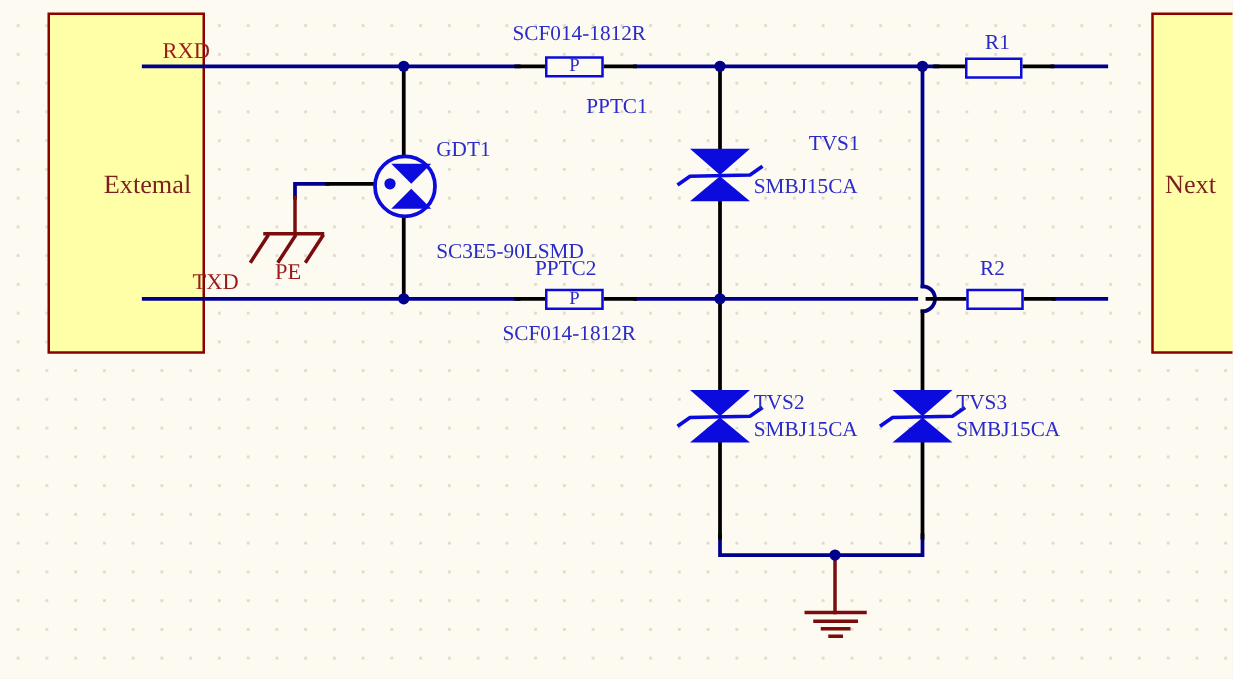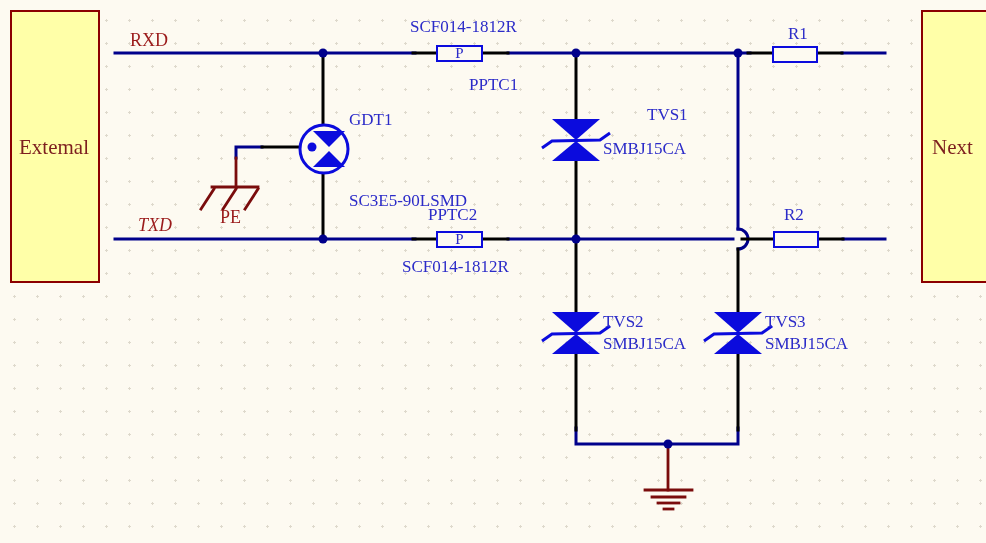--- a/index.html
+++ b/index.html
@@ -19,21 +19,21 @@
     position:absolute;z-index:1;
     width:86px;height:269px;top:10px;
     background:#FFFFA8;border:2px solid #8B0000;
     display:flex;flex-direction:column;justify-content:center;
     box-sizing:content-box;
   }
   .port-box .box-line{
     color:#7D1F1F;font-size:21px;line-height:28px;padding-left:7px;
     white-space:nowrap;
   }
-  #external-box{left:10px;}
+  #external-box{left:38px;padding-left:36px;}
   #next-box{left:921px;width:88px;}
   #next-box .box-line{padding-left:9px;}
   .comp-rect{
     position:absolute;z-index:3;box-sizing:border-box;
     border:2.5px solid #0B0BDD;background:#FDFAF1;
     display:flex;align-items:center;justify-content:center;
   }
   .comp-rect .marking{color:#2B2BC8;font-size:15px;line-height:15px;}
   .label{
     position:absolute;z-index:4;white-space:nowrap;
@@ -132,21 +132,21 @@
   <div class="comp-rect" style="left:436px;top:45px;width:47px;height:17px;">
     <span class="marking">P</span>
   </div>
   <div class="comp-rect" style="left:436px;top:231px;width:47px;height:17px;">
     <span class="marking">P</span>
   </div>
   <div class="comp-rect" style="left:772px;top:46px;width:46px;height:17px;"></div>
   <div class="comp-rect" style="left:773px;top:231px;width:46px;height:17px;"></div>
 
   <div class="label net-red" style="left:130px;top:29px;">RXD</div>
-  <div class="label net-red" style="left:138px;top:214px;font-style:italic;">TXD</div>
+  <div class="label net-red" style="left:154px;top:214px;">TXD</div>
   <div class="label net-red" style="left:220px;top:206px;">PE</div>
   <div class="label net-red" style="left:643px;top:513px;margin-top:40px;">GND</div>
 
   <div class="label des-blue" style="left:410px;top:16px;">SCF014-1812R</div>
   <div class="label des-blue" style="left:437px;top:74px;margin-left:32px;">PPTC1</div>
   <div class="label des-blue" style="left:428px;top:204px;">PPTC2</div>
   <div class="label des-blue" style="left:402px;top:256px;">SCF014-1812R</div>
 
   <div class="label des-blue" style="left:349px;top:109px;">GDT1</div>
   <div class="label des-blue" style="left:349px;top:146px;margin-top:44px;">SC3E5-90LSMD</div>

